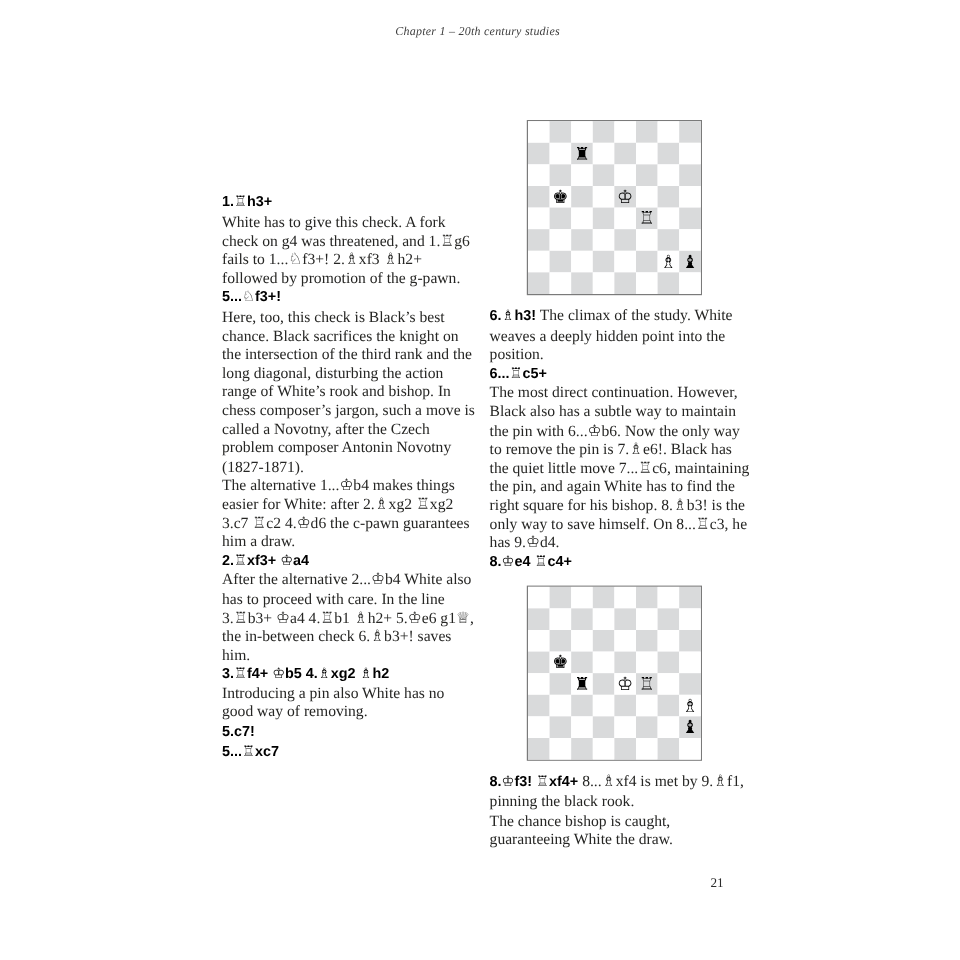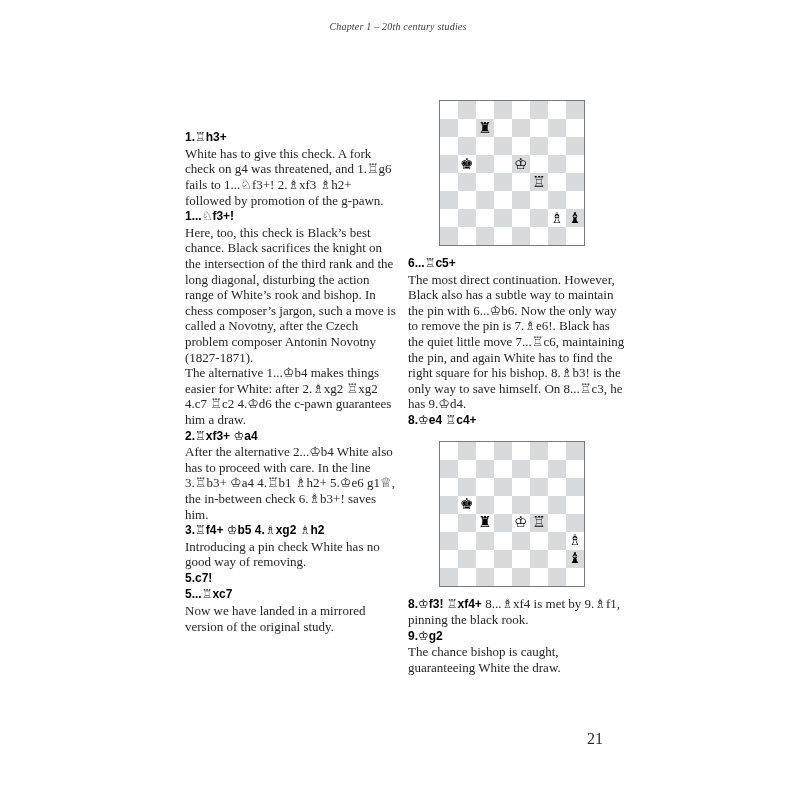--- a/index.html
+++ b/index.html
@@ -17,41 +17,40 @@
         font-size:12px; color:#000; }
   .tx { font-family:"Liberation Serif","DejaVu Serif","DejaVu Sans",serif; }
   .board { width:146px; margin:12px 0 9px 31px;
            border:1px solid var(--board-border,#7a7a7a);
            display:grid; grid-template-columns:repeat(8,18px); grid-template-rows:repeat(8,18px); }
   .sq { width:18px; height:18px; display:flex; align-items:center; justify-content:center;
         font-family:"DejaVu Sans",sans-serif; font-size:15px; line-height:1; color:#000; }
   .sq.light { background:var(--light-sq,#ffffff); }
   .sq.dark  { background:var(--dark-sq,#d9dadb); }
   .page-number { position:absolute; top:730px; left:555px; width:48px; text-align:right;
-                 font-size:16px; color:#2b2b2b; }
+                 font-size:11px; color:#2b2b2b; }
 </style>
 </head>
 <body>
 
 <div class="page">
   <div class="header">Chapter 1 – 20th century studies</div>
   <div class="columns">
     <div class="col left" id="left-col">
         <p class="para"><span class="mv">1.♖h3+</span></p>
         <p class="para"><span class="tx">White has to give this check. A fork check on g4 was threatened, and 1.♖g6 fails to 1...♘f3+! 2.♗xf3 ♗h2+ followed by promotion of the g-pawn.</span></p>
-        <p class="para"><span class="mv">1...♘f3+!</span></p>
+        <p class="para"><span class="mv">5...♘f3+!</span></p>
         <p class="para"><span class="tx">Here, too, this check is Black’s best chance. Black sacrifices the knight on the intersection of the third rank and the long diagonal, disturbing the action range of White’s rook and bishop. In chess composer’s jargon, such a move is called a Novotny, after the Czech problem composer Antonin Novotny (1827-1871).</span></p>
-        <p class="para"><span class="tx">The alternative 1...♔b4 makes things easier for White: after 2.♗xg2 ♖xg2 4.c7 ♖c2 4.♔d6 the c-pawn guarantees him a draw.</span></p>
+        <p class="para"><span class="tx">The alternative 1...♔b4 makes things easier for White: after 2.♗xg2 ♖xg2 3.c7 ♖c2 4.♔d6 the c-pawn guarantees him a draw.</span></p>
         <p class="para"><span class="mv">2.♖xf3+ ♔a4</span></p>
         <p class="para"><span class="tx">After the alternative 2...♔b4 White also has to proceed with care. In the line 3.♖b3+ ♔a4 4.♖b1 ♗h2+ 5.♔e6 g1♕, the in-between check 6.♗b3+! saves him.</span></p>
         <p class="para"><span class="mv">3.♖f4+ ♔b5 4.♗xg2 ♗h2</span></p>
-        <p class="para"><span class="tx">Introducing a pin check White has no good way of removing.</span></p>
+        <p class="para"><span class="tx">Introducing a pin also White has no good way of removing.</span></p>
         <p class="para"><span class="mv">5.c7!</span></p>
         <p class="para"><span class="mv">5...♖xc7</span></p>
-        <p class="para"><span class="tx">Now we have landed in a mirrored version of the original study.</span></p>
       </div>
     <div class="col right" id="right-col">
         <div class="board">
           <div class="sq light"></div>
           <div class="sq dark"></div>
           <div class="sq light"></div>
           <div class="sq dark"></div>
           <div class="sq light"></div>
           <div class="sq dark"></div>
           <div class="sq light"></div>
@@ -118,20 +117,21 @@
           </div>
           <div class="sq dark"></div>
           <div class="sq light"></div>
           <div class="sq dark"></div>
           <div class="sq light"></div>
           <div class="sq dark"></div>
           <div class="sq light"></div>
           <div class="sq dark"></div>
           <div class="sq light"></div>
         </div>
+        <p class="para"><span class="mv">6.♗h3!</span><span class="tx"> The climax of the study. White weaves a deeply hidden point into the position.</span></p>
         <p class="para"><span class="mv">6...♖c5+</span></p>
         <p class="para"><span class="tx">The most direct continuation. However, Black also has a subtle way to maintain the pin with 6...♔b6. Now the only way to remove the pin is 7.♗e6!. Black has the quiet little move 7...♖c6, maintaining the pin, and again White has to find the right square for his bishop. 8.♗b3! is the only way to save himself. On 8...♖c3, he has 9.♔d4.</span></p>
         <p class="para"><span class="mv">8.♔e4 ♖c4+</span></p>
         <div class="board">
           <div class="sq light"></div>
           <div class="sq dark"></div>
           <div class="sq light"></div>
           <div class="sq dark"></div>
           <div class="sq light"></div>
           <div class="sq dark"></div>
@@ -200,18 +200,17 @@
           <div class="sq dark"></div>
           <div class="sq light"></div>
           <div class="sq dark"></div>
           <div class="sq light"></div>
           <div class="sq dark"></div>
           <div class="sq light"></div>
           <div class="sq dark"></div>
           <div class="sq light"></div>
         </div>
         <p class="para"><span class="mv">8.♔f3! ♖xf4+</span><span class="tx"> 8...♗xf4 is met by 9.♗f1, pinning the black rook.</span></p>
-        <p class="para"><span class="mv">9.♔g2</span></p>
         <p class="para"><span class="tx">The chance bishop is caught, guaranteeing White the draw.</span></p>
       </div>
   </div>
   <div class="page-number">21</div>
 </div>
 
 </body></html>

